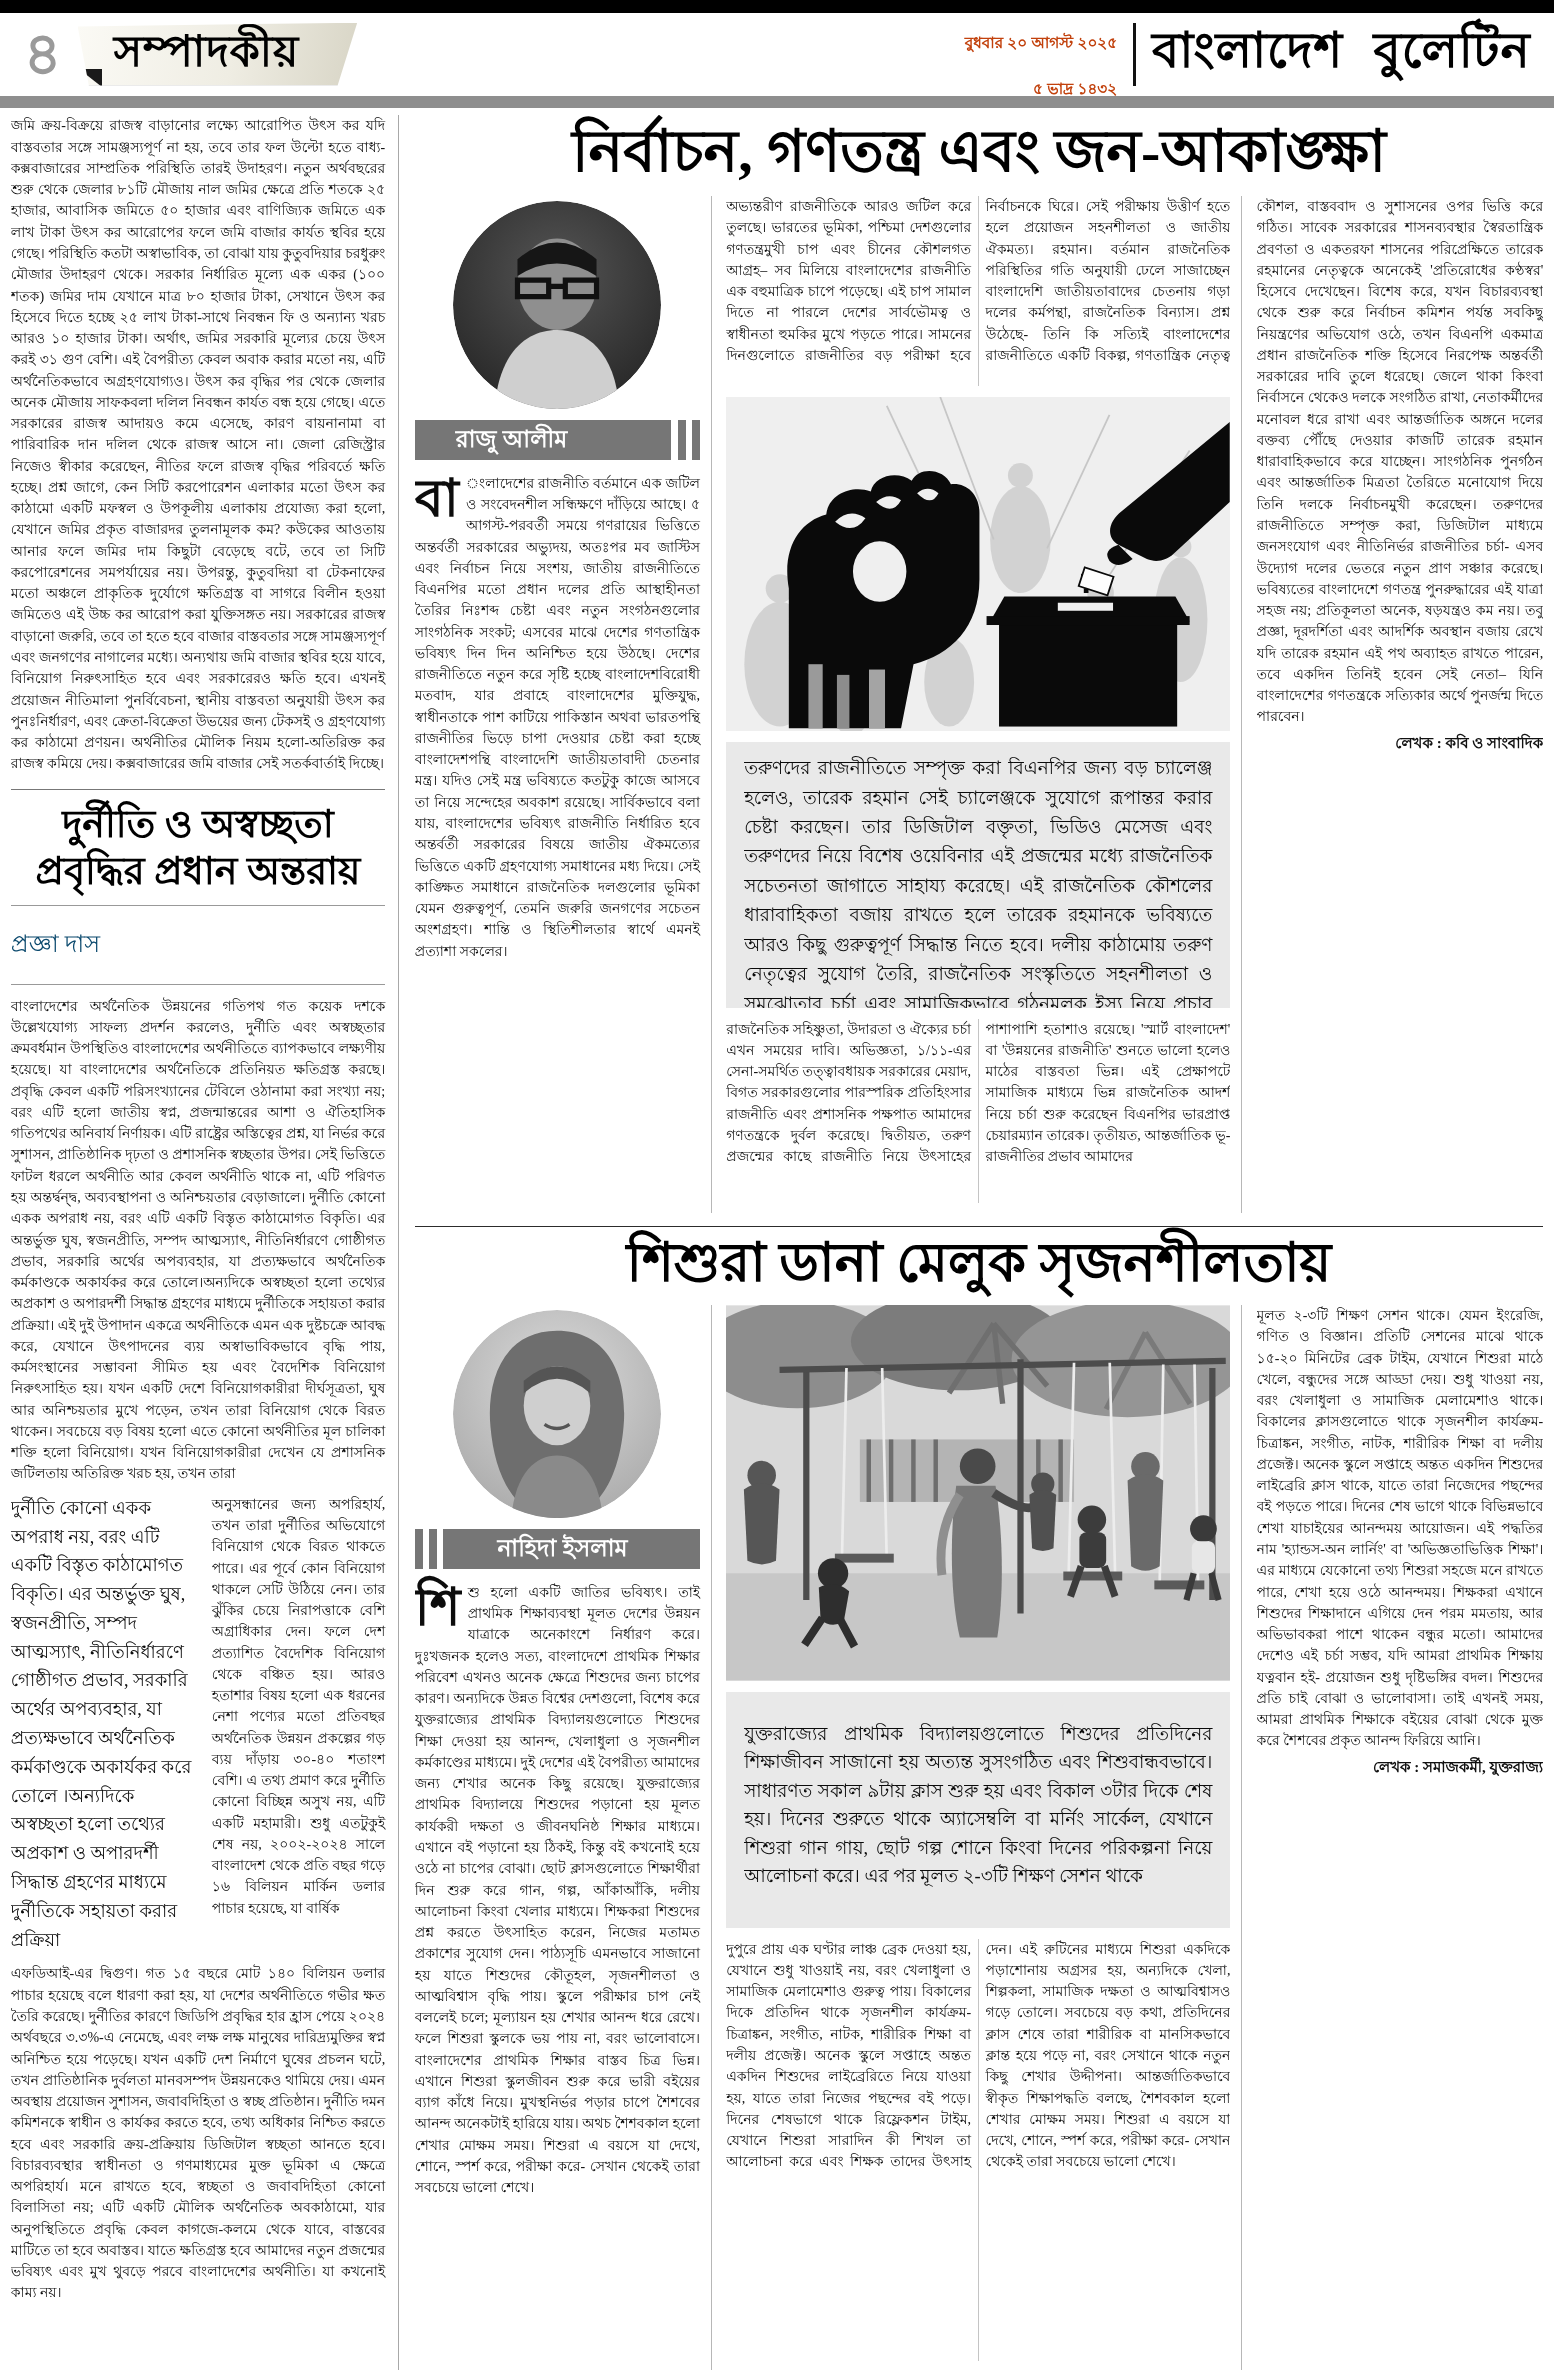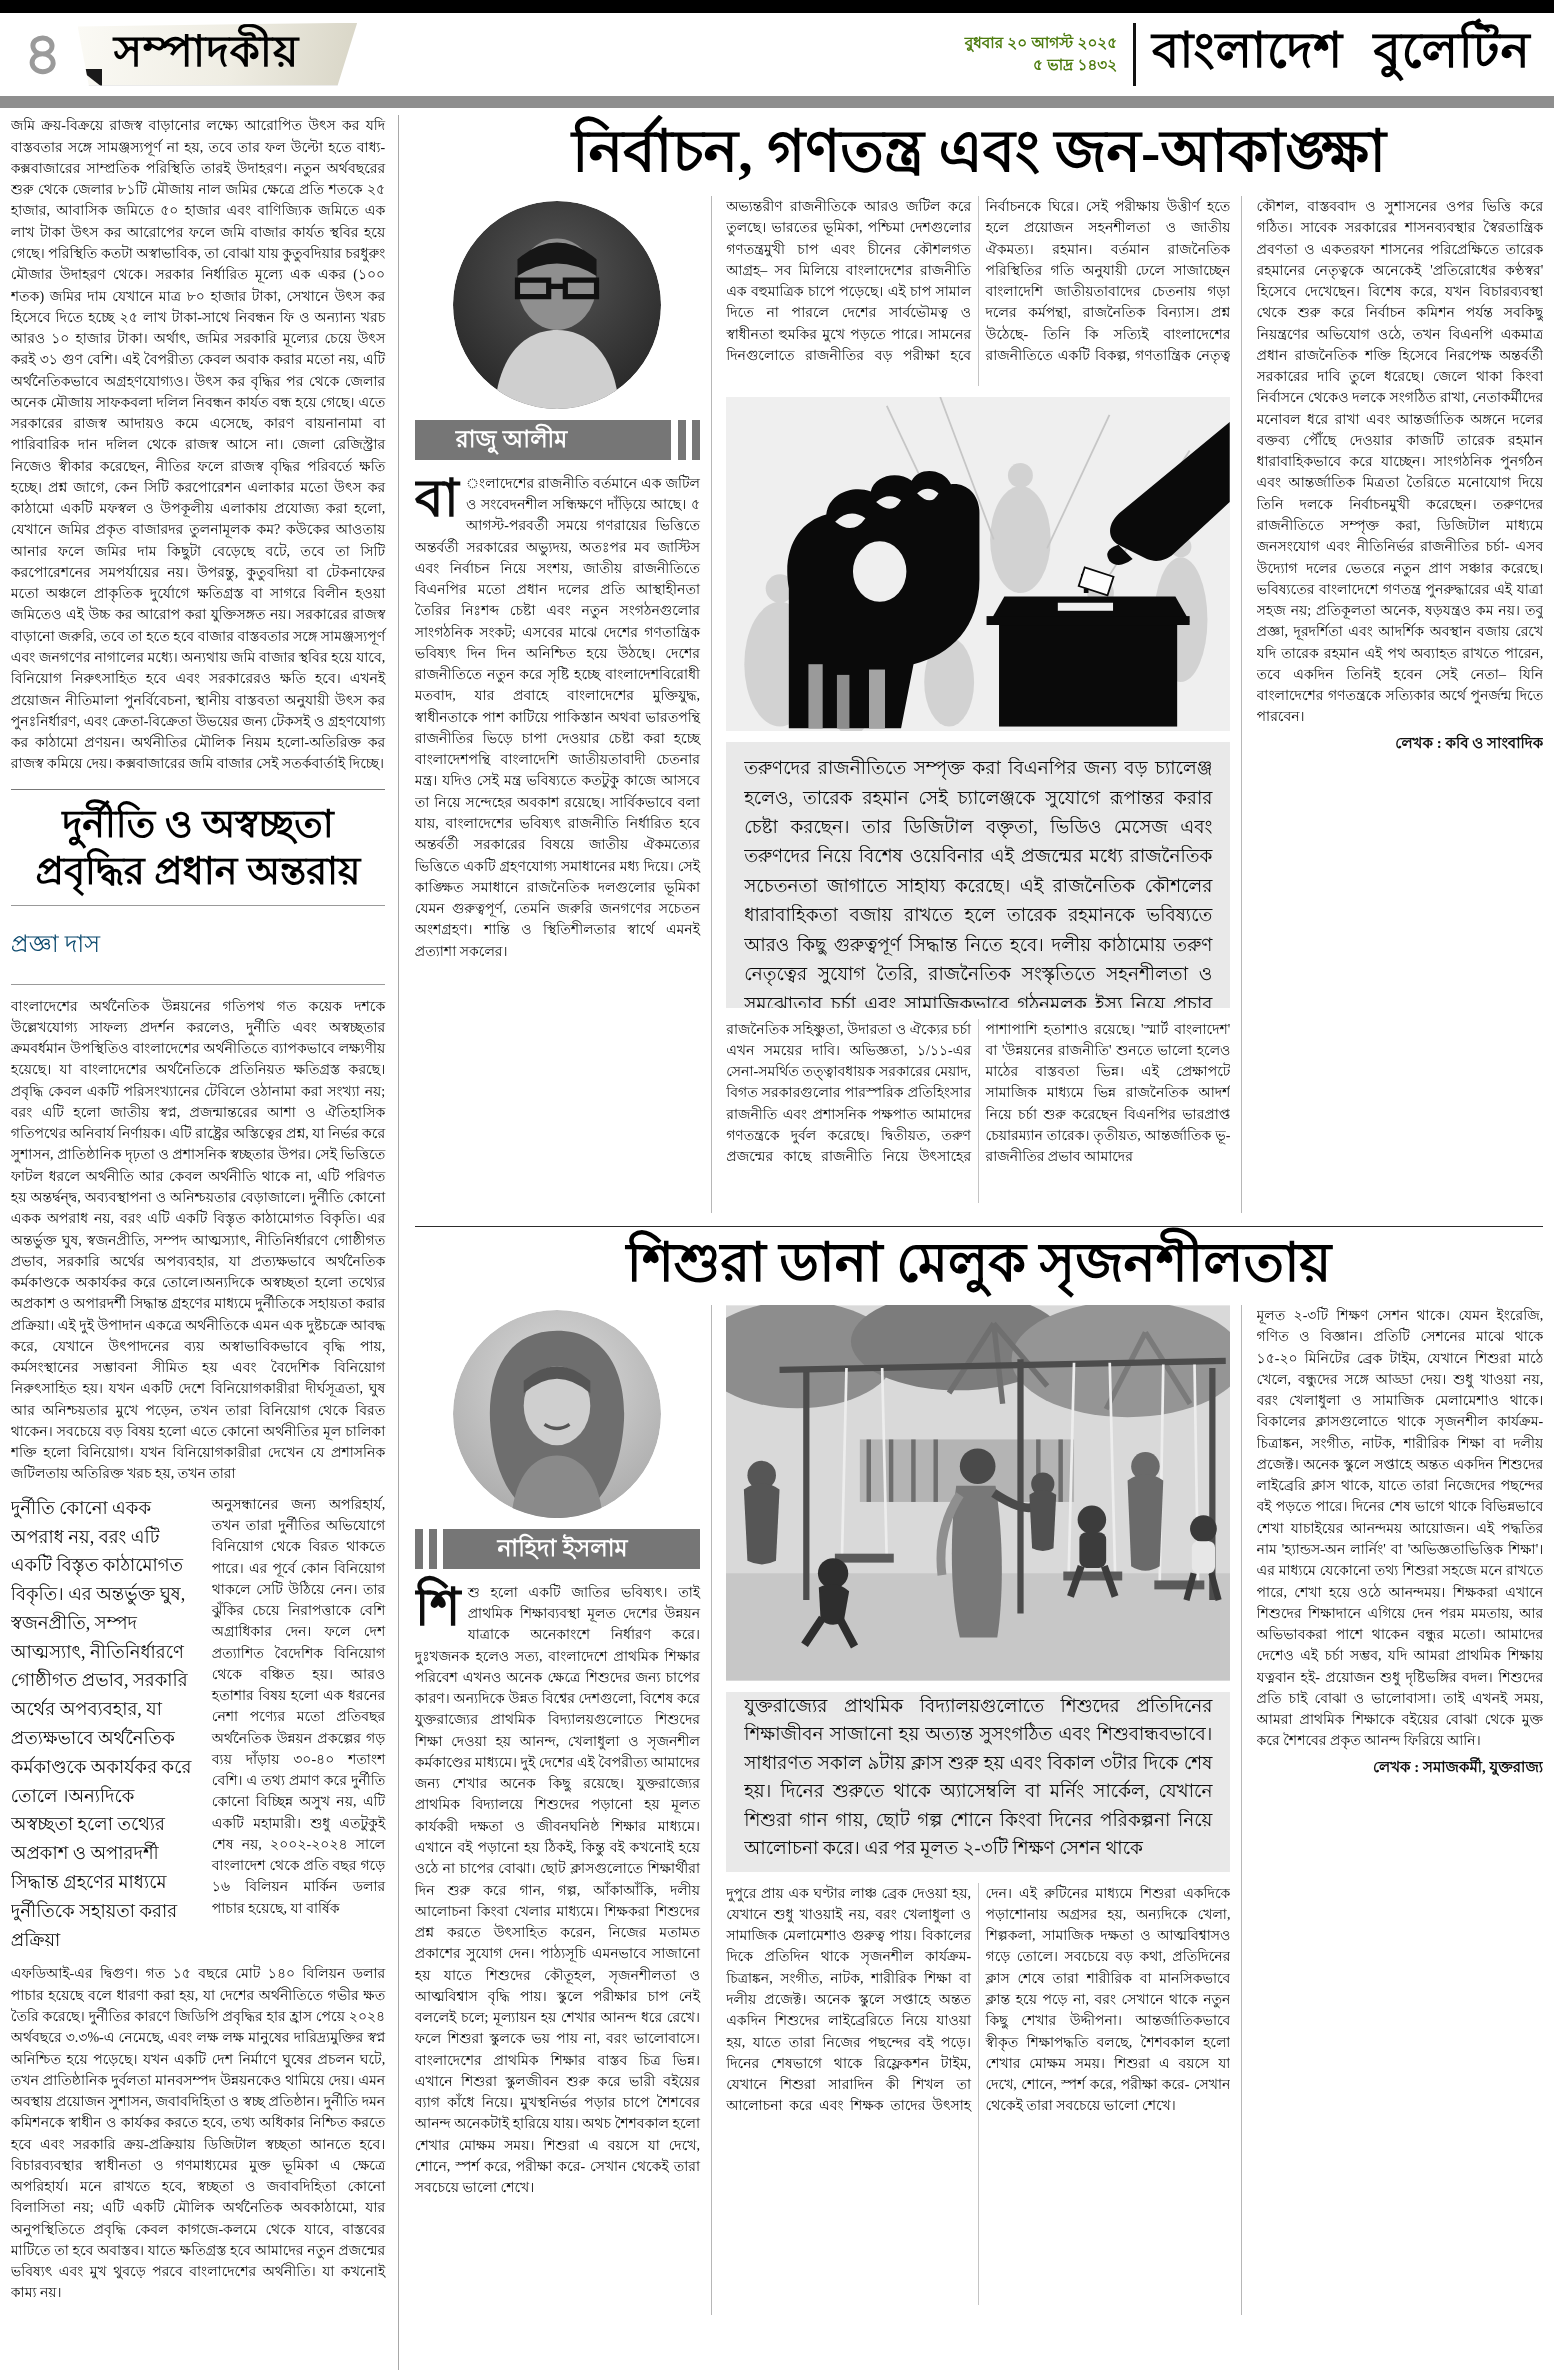--- a/index.html
+++ b/index.html
@@ -15,21 +15,21 @@
   .section-flag{
     position:relative;background:linear-gradient(100deg,#fbfaf5 0%,#efede3 55%,#d8d5c6 100%);
     padding:7.2px 58px 12.6px 36px;clip-path:polygon(0 6%,100% 0,93% 100%,4% 100%);
     box-shadow:1.8px 1.8px 2.7px rgba(0,0,0,.25);
   }
   .section-flag .fold{position:absolute;left:1.8px;bottom:-1.8px;width:0;height:0;
     border-left:23.4px solid transparent;border-top:18px solid #1a1a1a;}
   .section-title{font-size:43px;font-weight:bold;color:#000;line-height:1;letter-spacing:0.9px;}
   .header-spacer{flex:1;}
   .dateblock{text-align:right;font-family:"Liberation Sans",sans-serif;}
-  .dateblock div{font-size:15.3px;font-weight:bold;color:#4d7c0f;line-height:1.45;}
+  .dateblock div{font-size:15.3px;font-weight:bold;color:#c2410c;line-height:1.45;margin-top:24px;}
   .header-divider{width:2.7px;height:63px;background:#111;}
   .masthead{font-size:49px;font-weight:900;color:#000;line-height:1;letter-spacing:0.9px;font-family:Liberation Mono, monospace;}
   .graybar{height:12.6px;background:#8e8e8e;}
   
   .content{display:grid;grid-template-columns:388px 1fr;column-gap:16px;padding:7.2px 10.8px 0 10.8px;}
   .left-rail{border-right:0.9px solid #a8a8a8;padding-right:12.6px;overflow:hidden;height:2255px;}
   .main-area{overflow:hidden;height:2255px;}
   
   .body-text{font-size:14px;line-height:1.52;text-align:justify;color:#0c0c0c;}
   .headline{font-weight:bold;text-align:center;color:#000;}
@@ -48,21 +48,21 @@
   .colpad{border-right:0.9px solid #b7b7b7;padding-right:10.8px;overflow:hidden;}
   .col-last{overflow:hidden;}
   .portrait{width:208px;height:208px;border-radius:50%;overflow:hidden;margin:5.4px auto 10.8px;display:block;}
   .byline-row{display:flex;align-items:stretch;height:40px;margin:3.6px 0 12.6px;gap:6.3px;}
   .byline-bar{flex:1;background:#767676;color:#fff;display:flex;align-items:center;
     font-family:"Liberation Sans",sans-serif;font-size:23.4px;font-weight:bold;padding:0 0 0 41px;}
   .bar-stripe{width:8px;background:#767676;}
   .two-col{columns:2;column-gap:14.4px;column-rule:0.9px solid #c4c4c4;}
   .quote-box{background:#e9e9e9;padding:12.6px 18px;font-size:18.4px;line-height:1.6;
     text-align:justify;color:#0a0a0a;}
-  .caption-box{background:#e9e9e9;padding:0 18px;font-size:18.4px;line-height:1.55;
+  .caption-box{background:#e9e9e9;padding:28px 18px;font-size:18.4px;line-height:1.55;
     text-align:justify;color:#0a0a0a;}
   .hl-a{font-size:58px;line-height:1.08;margin:5.4px 0 12.6px;}
   .hl-b{font-size:54px;line-height:1.08;margin:7.2px 0 12.6px;}
   .art-divider{border:0;border-top:1.8px solid #2c2c2c;margin:12.6px 0 5.4px;}
   .imgframe{display:block;width:100%;background:#efefef;}
   .mid-stack > *{margin-bottom:10.8px;}
   .h-212{height:190px;overflow:hidden;}
   .h-205{height:184px;overflow:hidden;}
   .h-470{height:422px;overflow:hidden;}
   .h-200{height:180px;overflow:hidden;}

